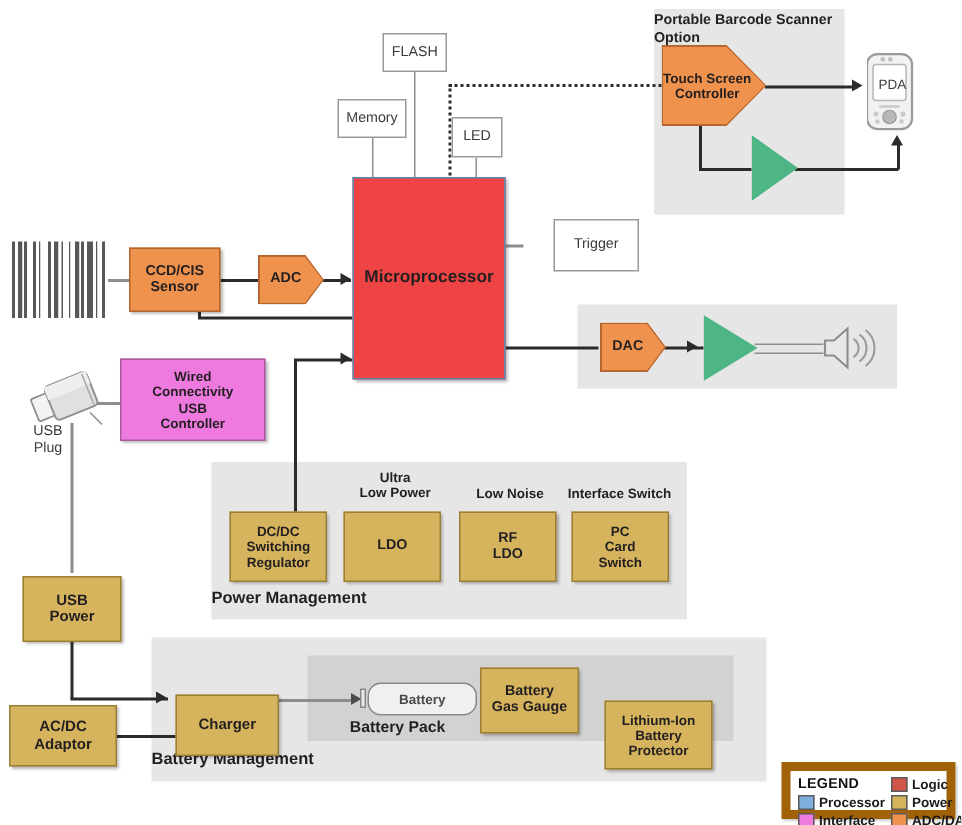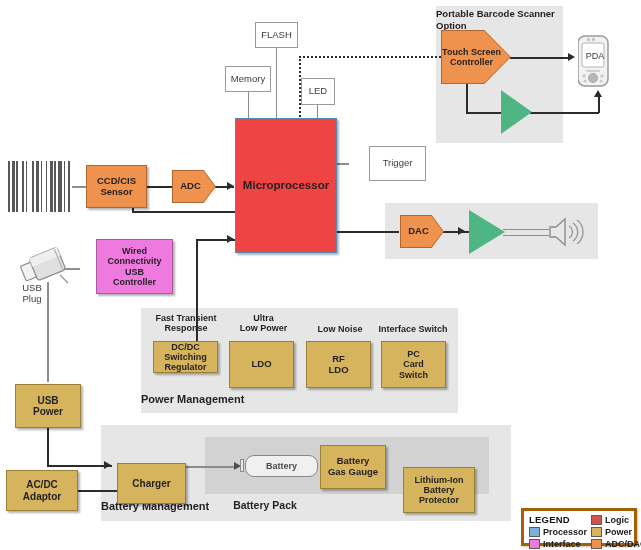--- a/index.html
+++ b/index.html
@@ -99,21 +99,21 @@
     position:absolute;width:0;
     border-left:2px dotted #2b2b2b;
   }
 
   
   #barcode{display:flex;align-items:stretch;}
   #barcode i{display:block;background:#555555;}
 
   
   #legend{
-    background:#ffffff;border:3px solid #a16207;
+    background:#ffffff;border:6px solid #a16207;
     box-shadow:1px 1px 2px rgba(0,0,0,.25);
     padding:3px 4px 3px 5px;
   }
   #legend .ltitle{font-weight:bold;font-size:9.5px;color:#111;letter-spacing:.2px;}
   .lgrid{display:grid;grid-template-columns:62px 60px;row-gap:1px;}
   .lrow{display:flex;align-items:center;gap:3px;height:11px;}
   .sw{width:9px;height:8px;border:1px solid #5b5b5b;flex:none;}
   .lrow span{font-size:9px;color:#1b1b1b;font-weight:bold;white-space:nowrap;}
 </style>
 </head>
@@ -128,21 +128,21 @@
 
   <div class="abs panel" style="left:385px;top:203px;width:213px;height:56px;"></div>
 
   <div class="abs panel" style="left:141px;top:308px;width:317px;height:105px;"></div>
   <div class="abs panel-title" style="left:141px;top:393px;width:317px;font-size:11px;">Power Management</div>
 
   <div class="abs panel" style="left:101px;top:425px;width:410px;height:96px;"></div>
   <div class="abs panel-title" style="left:101px;top:500px;width:410px;font-size:11px;">Battery Management</div>
 
   <div class="abs panel-dark" style="left:205px;top:437px;width:284px;height:57px;"></div>
-  <div class="abs panel-title" style="left:205px;top:479px;width:120px;font-size:10.5px;text-align:center;margin-top:20px;">Battery Pack</div>
+  <div class="abs panel-title" style="left:205px;top:479px;width:120px;font-size:10.5px;text-align:center;">Battery Pack</div>
 
   <div class="ln ln-h ln-thin" style="left:72px;top:186px;width:14px;"></div>
 
   <div class="ln ln-h" style="left:147px;top:186px;width:25px;"></div>
 
   <div class="ln ln-h" style="left:215px;top:186px;width:19px;"></div>
   <div class="arrow-r" style="left:227px;top:181.5px;"></div>
 
   <div class="ln ln-h" style="left:132px;top:211px;width:103px;"></div>
   <div class="ln ln-v" style="left:132px;top:204px;height:8px;"></div>
@@ -295,21 +295,21 @@
       <rect x="14" y="38" width="14" height="2" rx="1" fill="#cfcfcf"></rect>
       <circle cx="21" cy="46" r="4.5" fill="#b8b8b8" stroke="#9a9a9a" stroke-width=".8"></circle>
       <circle cx="12" cy="44" r="1.7" fill="#c9c9c9"></circle>
       <circle cx="30" cy="44" r="1.7" fill="#c9c9c9"></circle>
       <circle cx="13" cy="49" r="1.5" fill="#c9c9c9"></circle>
       <circle cx="29" cy="49" r="1.5" fill="#c9c9c9"></circle>
     </g>
   </svg>
   <div class="abs" style="left:580px;top:51px;width:30px;text-align:center;font-size:9px;color:#3c3c3c;font-weight:normal;">PDA</div>
 
-  <div class="abs blk iface" style="left:80px;top:239px;width:77px;height:55px;font-size:9px;flex-direction:column;margin-left:16px;">
+  <div class="abs blk iface" style="left:80px;top:239px;width:97px;height:55px;font-size:9px;flex-direction:column;">
     <span>Wired</span>
     <span>Connectivity</span>
     <span>USB</span>
     <span>Controller</span>
   </div>
 
   <svg class="abs" viewBox="0 0 58 42" style="left:16px;top:245px;width:58px;height:42px;">
     <g transform="rotate(-22 29 21)">
       <rect x="6" y="12" width="12" height="16" rx="1.5" fill="#f2f2f2" stroke="#8f8f8f" stroke-width="1.2"></rect>
       <rect x="17" y="8" width="30" height="24" rx="3" fill="#e0e0e0" stroke="#8f8f8f" stroke-width="1.3"></rect>
@@ -349,25 +349,21 @@
     <span>Battery</span>
     <span>Gas Gauge</span>
   </div>
 
   <div class="abs blk power" style="left:403px;top:467px;width:72px;height:46px;font-size:9px;flex-direction:column;">
     <span>Lithium-Ion</span>
     <span>Battery</span>
     <span>Protector</span>
   </div>
 
-  <div class="sub-label" style="left:146px;top:313px;width:80px;font-size:9px;">
-    <div>Fast Transient</div>
-    <div>Response</div>
-  </div>
-  <div class="abs blk power" style="left:153px;top:341px;width:65px;height:32px;font-size:9px;flex-direction:column;">
+  <div class="abs blk power" style="left:153px;top:341px;width:65px;height:47px;font-size:9px;flex-direction:column;">
     <span>DC/DC</span>
     <span>Switching</span>
     <span>Regulator</span>
   </div>
 
   <div class="sub-label" style="left:226px;top:313px;width:75px;font-size:9px;">
     <div>Ultra</div>
     <div>Low Power</div>
   </div>
   <div class="abs blk power" style="left:229px;top:341px;width:65px;height:47px;font-size:9.5px;flex-direction:column;">

